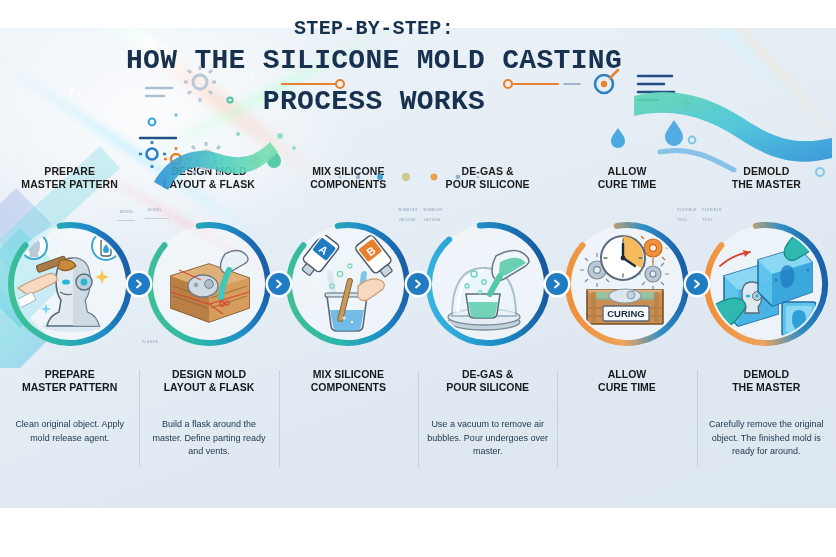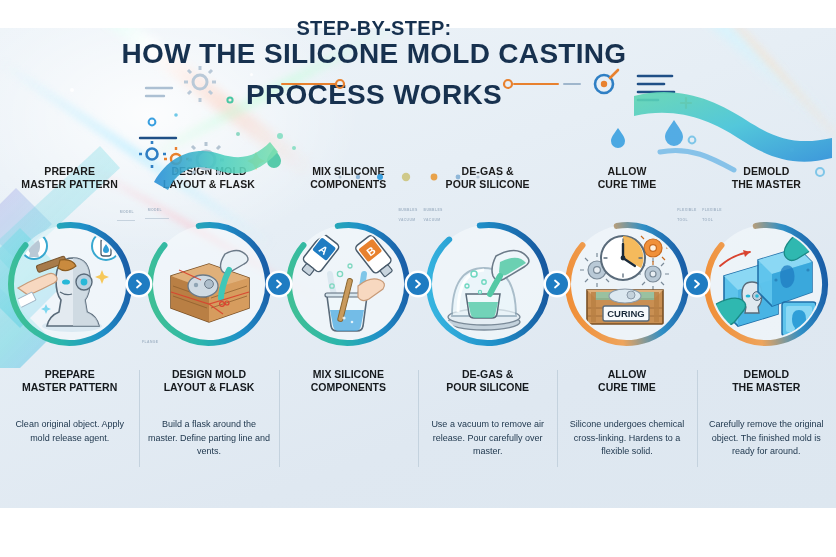--- a/index.html
+++ b/index.html
@@ -31,25 +31,25 @@
       background:linear-gradient(90deg,rgba(255,255,255,0),rgba(210,245,255,.7),rgba(255,255,255,0));filter:blur(5px);}
   .s6{left:640px;top:30px;width:260px;height:8px;transform:rotate(48deg);
       background:linear-gradient(90deg,rgba(255,255,255,0),rgba(255,220,190,.45),rgba(255,255,255,0));filter:blur(3px);}
 
   
   .chev{position:absolute;pointer-events:none;opacity:.85;}
 
   .spark{position:absolute;border-radius:50%;background:#ffffff;opacity:.85;pointer-events:none;}
 
   
-  .header{position:absolute;left:0;top:18px;width:748px;text-align:center;z-index:6;}
+  .header{position:absolute;left:0;top:18px;width:748px;text-align:center;z-index:6;font-family:Liberation Mono, monospace;}
   .hdr-deco{position:absolute;pointer-events:none;}
   .title-line{color:#17314f;font-weight:bold;letter-spacing:.3px;line-height:1.06;}
   .tl1{font-size:20px;}
-  .tl2{font-size:28px;margin-top:0;}
+  .tl2{font-size:28px;margin-top:7px;}
   .tl3{font-size:28px;margin-top:11px;}
 
   
   .heads{position:absolute;left:0;top:165px;width:836px;display:flex;z-index:5;}
   .head{flex:1;text-align:center;color:#1b1b1b;font-weight:bold;font-size:10.5px;line-height:1.25;
         letter-spacing:.1px;padding:0 4px;box-sizing:border-box;}
 
   
   .steps{position:absolute;left:0;top:200px;width:836px;height:168px;display:flex;align-items:center;z-index:4;}
   .step{flex:1;position:relative;height:168px;display:flex;align-items:center;justify-content:center;}
@@ -556,41 +556,40 @@
         <div>PREPARE</div>
         <div>MASTER PATTERN</div>
       </div>
       <div class="bdesc">Clean original object. Apply mold release agent.</div>
     </div>
     <div class="bcol">
       <div class="btitle">
         <div>DESIGN MOLD</div>
         <div>LAYOUT &amp; FLASK</div>
       </div>
-      <div class="bdesc">Build a flask around the master. Define parting line and vents.</div>
+      <div class="bdesc">Build a flask around the master. Define parting ready and vents.</div>
     </div>
     <div class="bcol">
       <div class="btitle">
         <div>MIX SILICONE</div>
         <div>COMPONENTS</div>
       </div>
     </div>
     <div class="bcol">
       <div class="btitle">
         <div>DE-GAS &amp;</div>
         <div>POUR SILICONE</div>
       </div>
-      <div class="bdesc">Use a vacuum to remove air release. Pour carefully over master.</div>
+      <div class="bdesc">Use a vacuum to remove air bubbles. Pour undergoes over master.</div>
     </div>
     <div class="bcol">
       <div class="btitle">
         <div>ALLOW</div>
         <div>CURE TIME</div>
       </div>
-      <div class="bdesc">Silicone undergoes chemical cross-linking. Hardens to a flexible solid.</div>
     </div>
     <div class="bcol">
       <div class="btitle">
         <div>DEMOLD</div>
         <div>THE MASTER</div>
       </div>
       <div class="bdesc">Carefully remove the original object. The finished mold is ready for around.</div>
     </div>
   </div>
 

